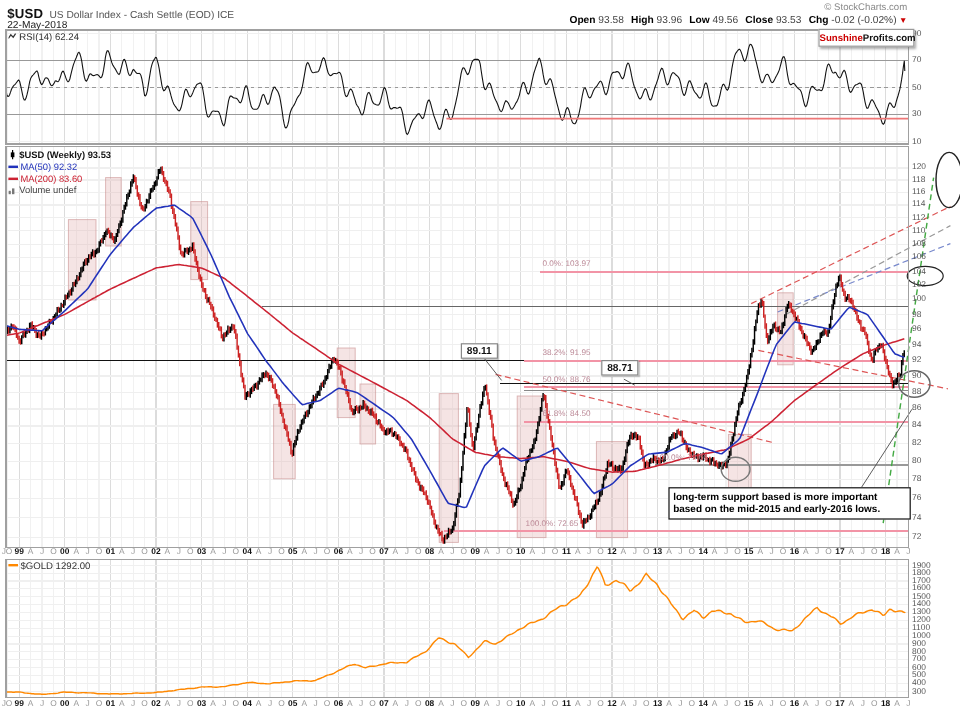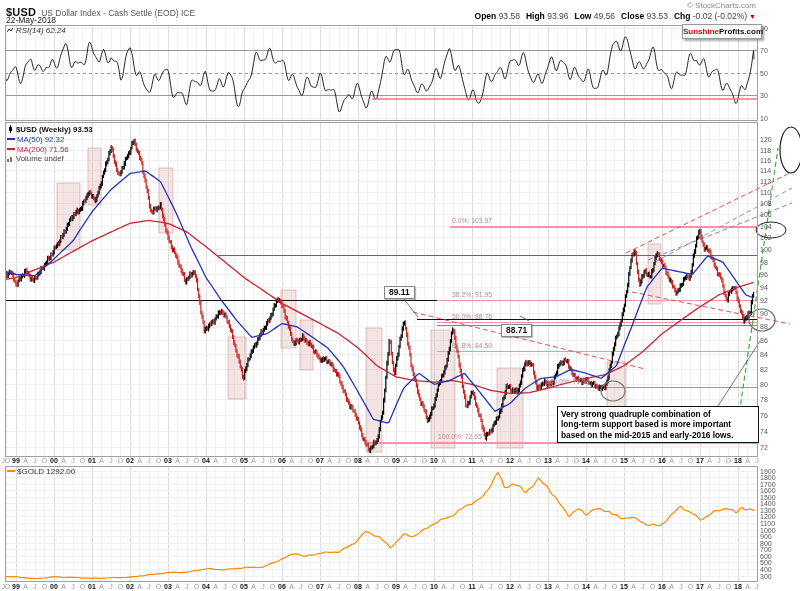--- a/index.html
+++ b/index.html
@@ -18,21 +18,21 @@
   #copyright{top:1px;right:44px;font-size:8px;color:#888;}
   #quote-row{top:11px;right:44px;font-size:8.5px;color:#444;}
   .qlbl{font-weight:bold;color:#000;margin-left:6px;}
   .qdown{color:#cc0000;font-size:7px;}
   #branding{position:absolute;left:682px;top:24px;width:78px;height:13px;z-index:4;
     background:#fff;border:1px solid #999;box-shadow:1.5px 1.5px 2px rgba(100,100,100,.55);
     font-size:8px;font-weight:bold;text-align:center;line-height:13px;white-space:nowrap;}
   #branding .b1{color:#cc0000;}
   #branding .b2{color:#111;}
   .legend{position:absolute;z-index:3;white-space:nowrap;line-height:1;}
-  #rsi-legend{left:7px;top:27px;font-size:8px;color:#333;font-style:italic;}
+  #rsi-legend{left:7px;top:27px;font-size:8px;color:#333;}
   #main-legend{left:7px;top:125px;}
   #main-legend div{margin-bottom:1.5px;font-size:7.8px;}
   #ml-title{color:#111;font-weight:bold;}
   #ml-ma50{color:#2233bb;}
   #ml-ma200{color:#cc2233;}
   #ml-vol{color:#444;}
   #gold-legend{left:7px;top:468px;font-size:8px;color:#333;font-weight:normal;}
   .dash{display:inline-block;width:8px;height:2px;vertical-align:2px;margin-right:2px;}
   #annotation-box{position:absolute;left:557px;top:406px;width:194px;z-index:5;background:#fff;
     border:1px solid #111;padding:2px 3px;font-size:8.3px;font-weight:bold;line-height:10.4px;color:#000;}
@@ -1102,33 +1102,32 @@
           <polyline points="0,5 2,2 4,4 6,1" stroke="#333" fill="none" stroke-width="1"></polyline>
         </svg></span><span>RSI(14) 62.24</span>
   </div>
 
   <div class="legend" id="main-legend">
     <div id="ml-title"><span class="icon"><svg width="7" height="8">
             <rect x="2" y="2" width="3" height="4" fill="#000"></rect>
             <line x1="3.5" y1="0" x2="3.5" y2="8" stroke="#000" stroke-width="1"></line>
           </svg></span><span>$USD (Weekly) 93.53</span></div>
     <div id="ml-ma50"><span class="dash" style="background:#2233bb"></span><span>MA(50) 92.32</span></div>
-    <div id="ml-ma200"><span class="dash" style="background:#cc2233"></span><span>MA(200) 71.56</span></div>
+    <div id="ml-ma200"><span class="dash" style="background:#cc2233"></span><span>MA(200) 83.60</span></div>
     <div id="ml-vol"><span class="icon"><svg width="7" height="7">
             <rect x="0" y="4" width="2" height="3" fill="#777"></rect>
             <rect x="3" y="2" width="2" height="5" fill="#777"></rect>
           </svg></span><span>Volume undef</span></div>
   </div>
 
   <div class="legend" id="gold-legend">
     <span class="dash" style="background:#ff8800"></span><span>$GOLD 1292.00</span>
   </div>
 
   <div id="annotation-box">
-      <div>Very strong quadruple combination of</div>
       <div>long-term support based is more important</div>
       <div>based on the mid-2015 and early-2016 lows.</div>
     </div>
   <div id="gen-labels">
       <div class="al" style="left: 760px; top: 24.5px;">90</div>
       <div class="al" style="left: 760px; top: 47px;">70</div>
       <div class="al" style="left: 760px; top: 69.5px;">50</div>
       <div class="al" style="left: 760px; top: 92px;">30</div>
       <div class="al" style="left: 760px; top: 114.5px;">10</div>
       <div class="al" style="left: 760px; top: 136.421px;">120</div>
@@ -1336,14 +1335,14 @@
       <div class="al mo" style="left: 747.5px; top: 583px; transform: translateX(-50%);">A</div>
       <div class="al mo" style="left: 757px; top: 583px; transform: translateX(-50%);">J</div>
       <div class="al fib" style="left: 452px; top: 218.371px;">0.0%: 103.97</div>
       <div class="al fib" style="left: 452px; top: 292.441px;">38.2%: 91.95</div>
       <div class="al fib" style="left: 452px; top: 313.729px;">50.0%: 88.76</div>
       <div class="al fib" style="left: 452px; top: 343.382px;">61.8%: 84.50</div>
       <div class="al fib" style="left: 546px; top: 378.944px;">100.0%: 79.66</div>
       <div class="al fib" style="left: 438px; top: 434.48px;">100.0%: 72.65</div>
     </div>
 <div class="pricebox" style="left: 384px; top: 286px;">89.11</div>
-    <div class="pricebox" style="left: 501px; top: 324px;">88.71</div>
+    <div class="pricebox" style="left: 501px; top: 300px;">88.71</div>
   </div>
 
 </body></html>

